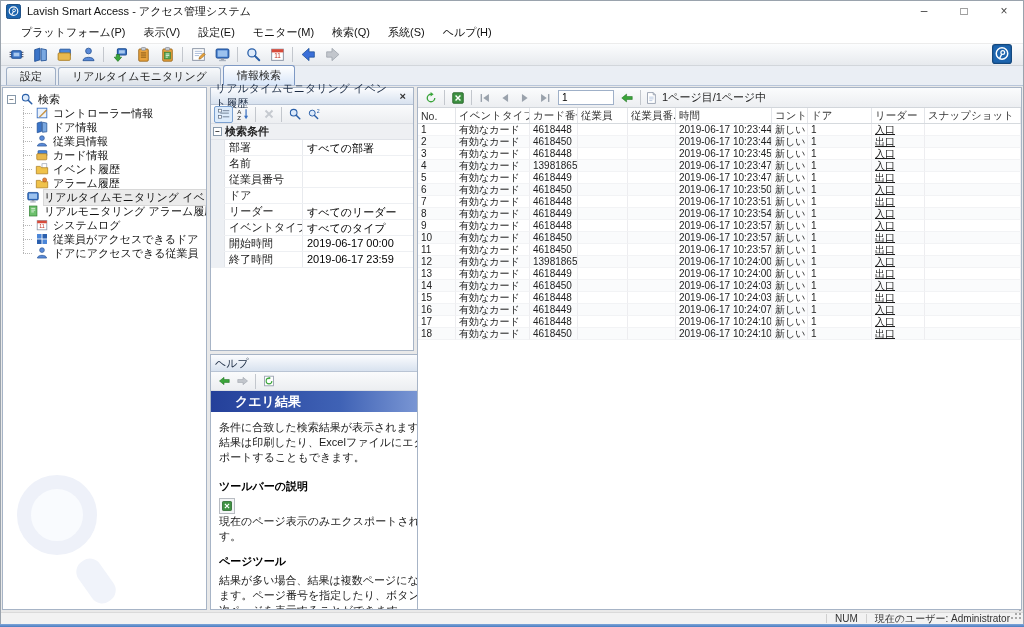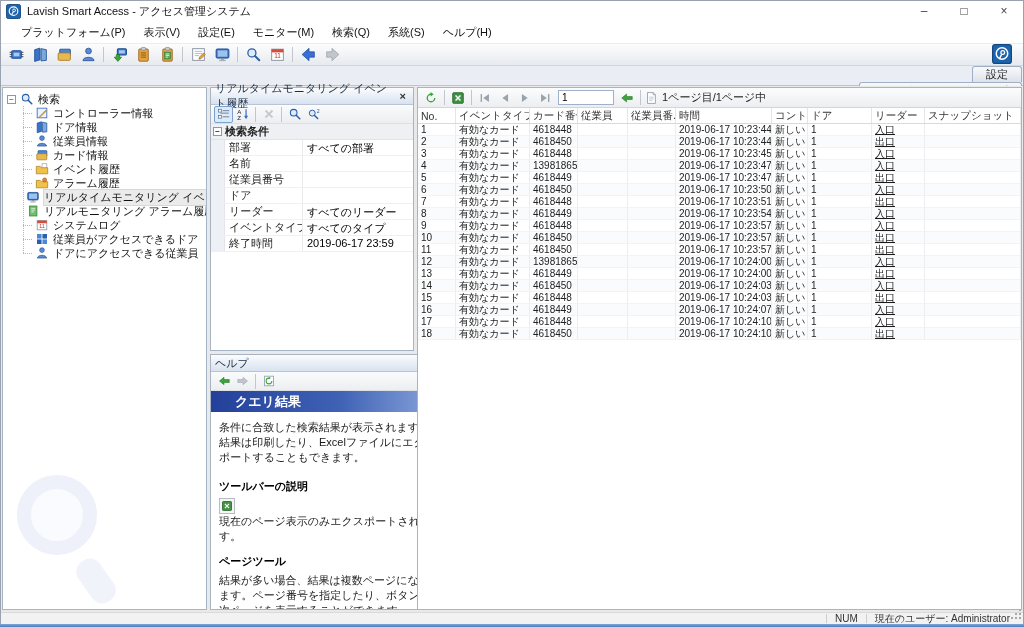--- a/index.html
+++ b/index.html
@@ -30,21 +30,21 @@
   .toolbar { height:22px; display:flex; align-items:center; padding:0 4px;
     background:linear-gradient(#fcfdfe,#e7eaee); border-bottom:1px solid #d2d6db; }
   .tb-btn { width:24px; height:20px; display:flex; align-items:center; justify-content:center; }
   .tb-btn .ico { width:17px; height:17px; }
   .tb-sep { width:1px; height:15px; background:#c3c7cd; margin:0 3px; }
   .tb-right { margin-left:auto; margin-right:8px; }
   .tb-right .ico { width:20px; height:20px; }
 
   
   .tabstrip { height:20px; background:#eaeef4; display:flex; align-items:flex-end; padding-left:6px;
-    border-bottom:1px solid #b9c6da;flex-direction:column; }
+    border-bottom:1px solid #b9c6da; }
   .tab { height:18px; padding:0 13px; display:flex; align-items:center; margin-right:2px;
     background:linear-gradient(#f7f9fb,#dde2e9); border:1px solid #9fafc6; border-bottom:none;
     border-radius:3px 3px 0 0; color:#222; }
   .tab.active { height:20px; background:linear-gradient(#ffffff,#d9e6f8); border-color:#7e99c4; }
 
   
   .main { position:absolute; top:86px; left:0; width:1024px; height:526px; background:#e9e9e9; }
   .panel { position:absolute; background:#fff; border:1px solid #a7b4c6; }
   .left-panel  { left:2px;  top:1px; width:205px; height:523px; overflow:hidden; }
   .search-panel{ left:210px; top:1px; width:204px; height:264px; }
@@ -518,20 +518,25 @@
           <span class="pg-name">リーダー</span>
           <span class="pg-val">すべてのリーダー</span>
         </div>
         <div class="pg-row">
           <span class="pg-gutter"></span>
           <span class="pg-name">イベントタイプ</span>
           <span class="pg-val">すべてのタイプ</span>
         </div>
         <div class="pg-row">
           <span class="pg-gutter"></span>
+          <span class="pg-name">開始時間</span>
+          <span class="pg-val">2019-06-17 00:00</span>
+        </div>
+        <div class="pg-row">
+          <span class="pg-gutter"></span>
           <span class="pg-name">終了時間</span>
           <span class="pg-val">2019-06-17 23:59</span>
         </div>
       </div>
   </div>
 
   <div class="panel help-panel">
     <div class="panel-title">
       <span>ヘルプ</span>
       <span class="panel-close">×</span>

